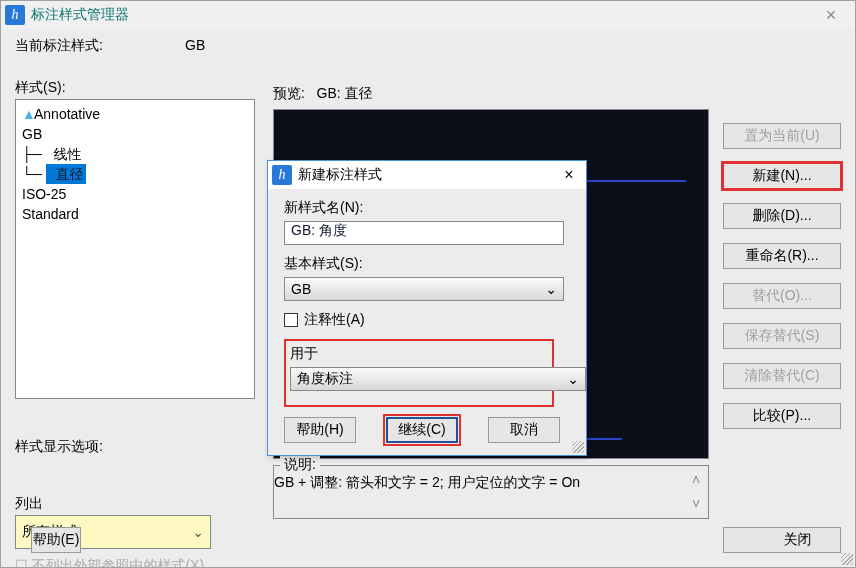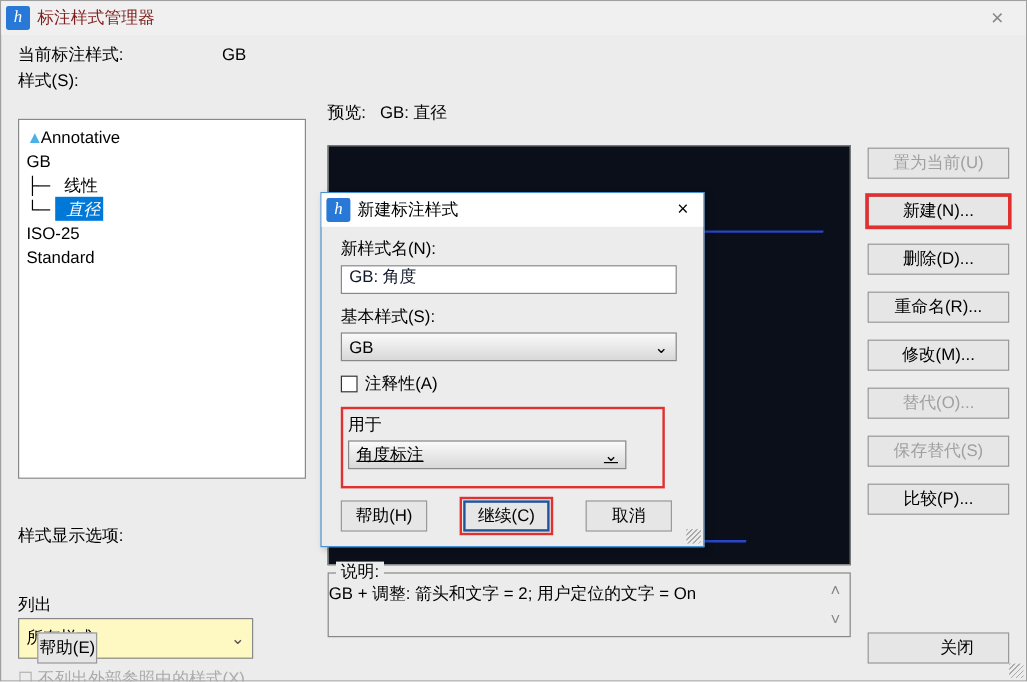--- a/index.html
+++ b/index.html
@@ -1,38 +1,38 @@
 <!DOCTYPE html>
 <html><head>
 <meta charset="utf-8">
 <style>
 * { box-sizing: border-box; font-family: "SimSun", "Microsoft YaHei", sans-serif; font-size: 14px; }
 body { margin: 0; padding: 0; background: #fff; }
 .window { width: 856px; height: 568px; background: #ececec; position: relative; border: 1px solid #a0a0a0; }
 .titlebar { height: 28px; display: flex; align-items: center; padding: 0 4px; background: #f0f0f0; }
 .titlebar .icon { width: 20px; height: 20px; background: #2878d8; color: #fff; display: flex; align-items: center; justify-content: center; font-style: italic; font-family: serif; margin-right: 6px; border-radius: 2px; }
-.titlebar .title { flex: 1; color: #7f1d1d; }
+.titlebar .title { flex: 1; color: #0f766e; }
 .titlebar .close { width: 40px; text-align: center; color: #888; font-size: 18px; cursor: pointer; }
 .body { padding: 8px 14px; position: relative; height: calc(100% - 28px); }
-.row-current { display: flex; margin-bottom: 4px; }
+.row-current { display: flex; margin-bottom: 24px; }
 .row-current .lbl { width: 170px; }
 .row-current .val { }
 .styles-label { margin-bottom: 4px; }
 .left-col { position: absolute; left: 14px; top: 70px; width: 240px; }
 .styles-list { width: 240px; height: 300px; background: #fff; border: 1px solid #888; padding: 4px 6px; font-family: Consolas, monospace; font-size: 14px; line-height: 20px; overflow: auto; }
 .tree-item { white-space: pre; }
-.tree-sel { background: #0078d7; color: #ffffff; display: inline-block; padding: 0 2px; font-style: italic; }
+.tree-sel { background: #0078d7; color: #0f172a; display: inline-block; padding: 0 2px; }
 .ann-icon { display: inline-block; width: 12px; text-align: center; color: #4ab0e6; }
 .display-opts { margin-top: 14px; }
 .display-opts .lbl { margin-bottom: 2px; margin-top: 39px; }
 .combo { width: 196px; height: 24px; background: #fef9c3; border: 1px solid #888; display: flex; align-items: center; padding: 16px 6px; justify-content: space-between; cursor: pointer; }
 .combo .arrow { color: #555; }
 .chk-disabled { color: #aaa; margin-top: 8px; }
 .preview-area { position: absolute; left: 272px; top: 56px; right: 146px; }
-.preview-label { margin-bottom: 18px; }
+.preview-label { margin-bottom: 6px; }
 .preview-canvas { width: 100%; height: 350px; background: #0a0f1a; border: 1px solid #888; position: relative; overflow: hidden; }
 .preview-shape { position: absolute; left: 80px; top: 70px; width: 300px; height: 260px; border: 2px solid #2846c6; border-right: none; transform: skew(-14deg); }
 .desc-box { margin-top: 6px; border: 1px solid #888; padding: 4px 0; height: 54px; position: relative; }
 .desc-box .desc-label { position: absolute; top: -10px; left: 6px; background: #ececec; padding: 0 4px; }
 .desc-box .desc-text { margin-top: 4px; }
 .desc-box .scroll { position: absolute; right: 4px; top: 6px; bottom: 6px; width: 12px; display: flex; flex-direction: column; justify-content: space-between; color: #888; pointer-events: none; }
 .right-col { position: absolute; right: 14px; top: 94px; width: 118px; display: flex; flex-direction: column; gap: 14px; }
 .btn { height: 26px; background: #e6e6e6; border: 1px solid #999; display: flex; align-items: center; justify-content: center; cursor: pointer; }
 .btn.disabled { color: #a0a0a0; cursor: default; }
 .btn.close-btn { position: absolute; right: 14px; bottom: 14px; width: 118px; padding-left: 31px; }
@@ -40,21 +40,21 @@
 .highlight-red { outline: 3px solid #e03030; outline-offset: -1px; }
 .dialog { position: absolute; left: 266px; top: 131px; width: 320px; background: #ececec; border: 1px solid #4a90d2; box-shadow: 2px 2px 6px rgba(0,0,0,0.2); }
 .dialog .dlg-title { height: 28px; display: flex; align-items: center; background: #fff; padding: 0 4px; }
 .dialog .dlg-title .icon { width: 20px; height: 20px; background: #2878d8; color: #fff; display: flex; align-items: center; justify-content: center; font-style: italic; font-family: serif; margin-right: 6px; border-radius: 2px; }
 .dialog .dlg-title .t { flex: 1; }
 .dialog .dlg-title .x { width: 26px; text-align: center; cursor: pointer; font-size: 16px; }
 .dialog .dlg-body { padding: 10px 16px 12px; }
 .dialog .field-lbl { margin-bottom: 4px; }
 .dialog .text-input { width: 280px; height: 24px; border: 1px solid #888; background: #fff; padding: 0 6px; color: #0f172a; margin-bottom: 10px; }
 .dialog .select { width: 280px; height: 24px; border: 1px solid #888; background: linear-gradient(#fafafa,#d8d8d8); padding: 0 6px; display: flex; align-items: center; justify-content: space-between; cursor: pointer; margin-bottom: 10px; }
-.dialog .select.hl { width: 232px; text-decoration: underline; }
+.dialog .select.hl { width: 296px; }
 .dialog .chk { display: flex; align-items: center; gap: 6px; margin-bottom: 10px; }
 .dialog .chk .box { width: 14px; height: 14px; border: 1px solid #333; background: #fff; }
 .dialog .wrap-hl { border: 2px solid #e03030; padding: 4px 4px 4px; width: 270px; margin-bottom: 10px; }
 .dialog .btn-row { display: flex; gap: 30px; align-items: center; }
 .dialog .btn-row .btn { width: 72px; }
 .dialog .btn-row .btn.primary { border: 2px solid #20549a; }
 .dialog .btn-row .btn.primary-hl { outline: 2px solid #e03030; outline-offset: 1px; }
 .grip { position: absolute; right: 2px; bottom: 2px; width: 12px; height: 12px; background: repeating-linear-gradient(135deg,#aaa 0 1px,transparent 1px 3px); pointer-events: none; }
 </style>
 </head>
@@ -110,23 +110,23 @@
             <span>˅</span>
           </div>
       </div>
     </div>
 
     <div class="right-col">
       <div class="btn disabled">置为当前(U)</div>
       <div class="btn highlight-red">新建(N)...</div>
       <div class="btn">删除(D)...</div>
       <div class="btn">重命名(R)...</div>
-      <div class="btn">修改(M)...</div>
       <div class="btn disabled">替代(O)...</div>
       <div class="btn disabled">保存替代(S)</div>
+      <div class="btn disabled">清除替代(C)</div>
       <div class="btn">比较(P)...</div>
     </div>
 
     <div class="btn help-btn">帮助(E)</div>
     <div class="btn close-btn">关闭</div>
     <div class="grip"></div>
 
     <div class="dialog">
       <div class="dlg-title">
         <div class="icon">h</div>

